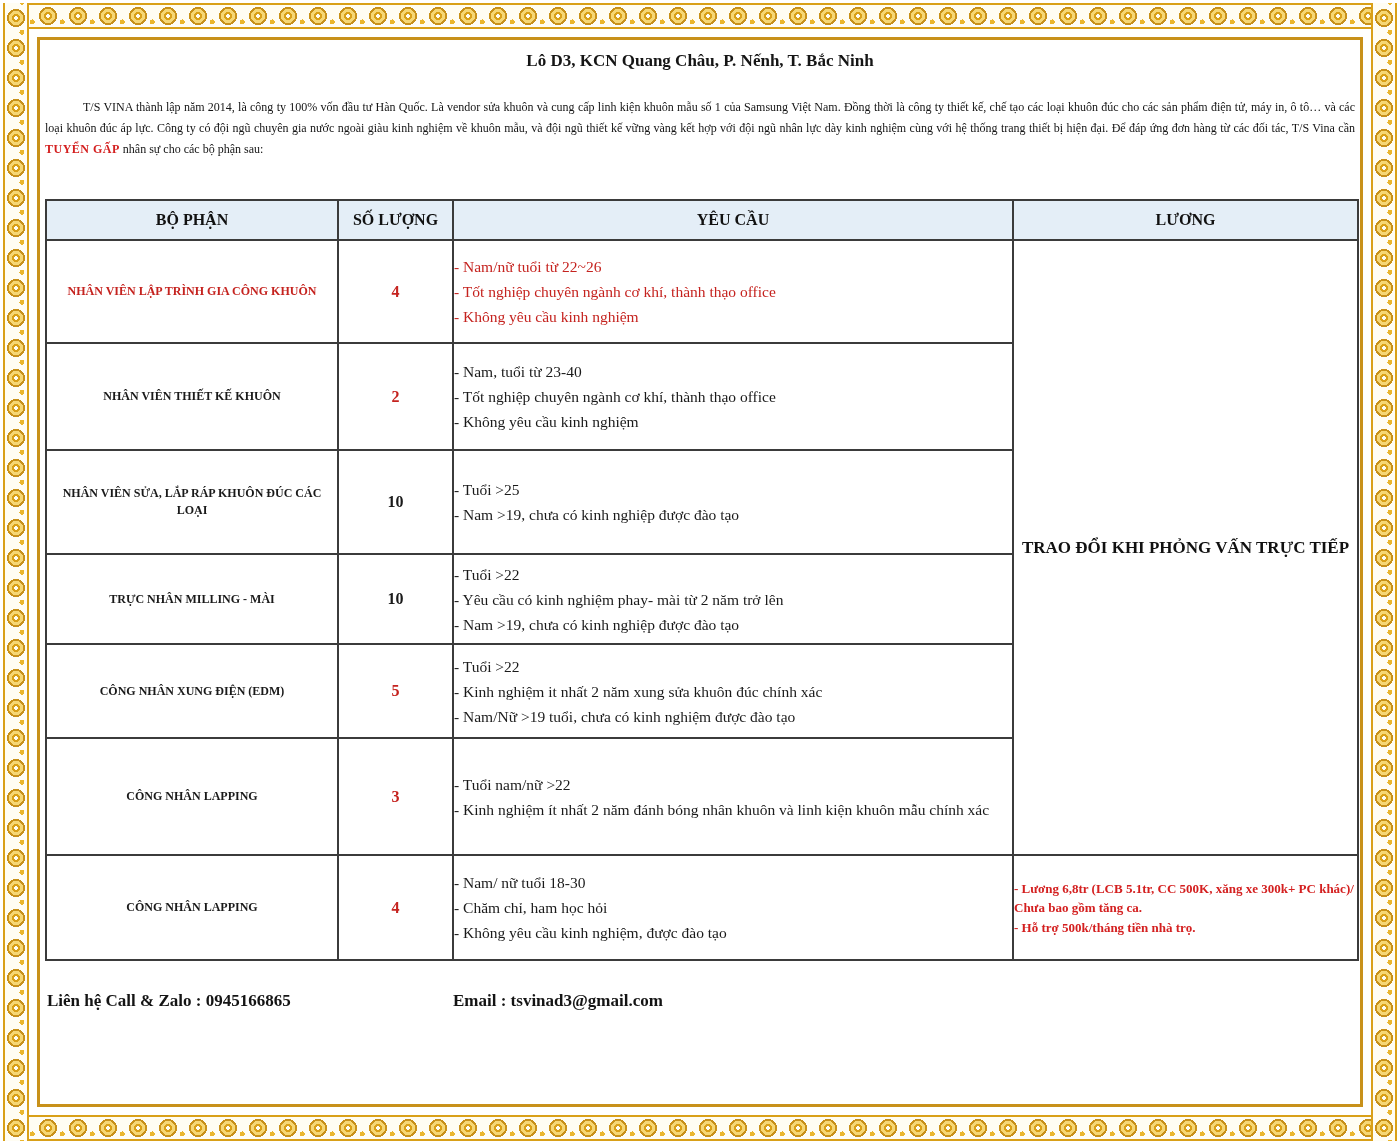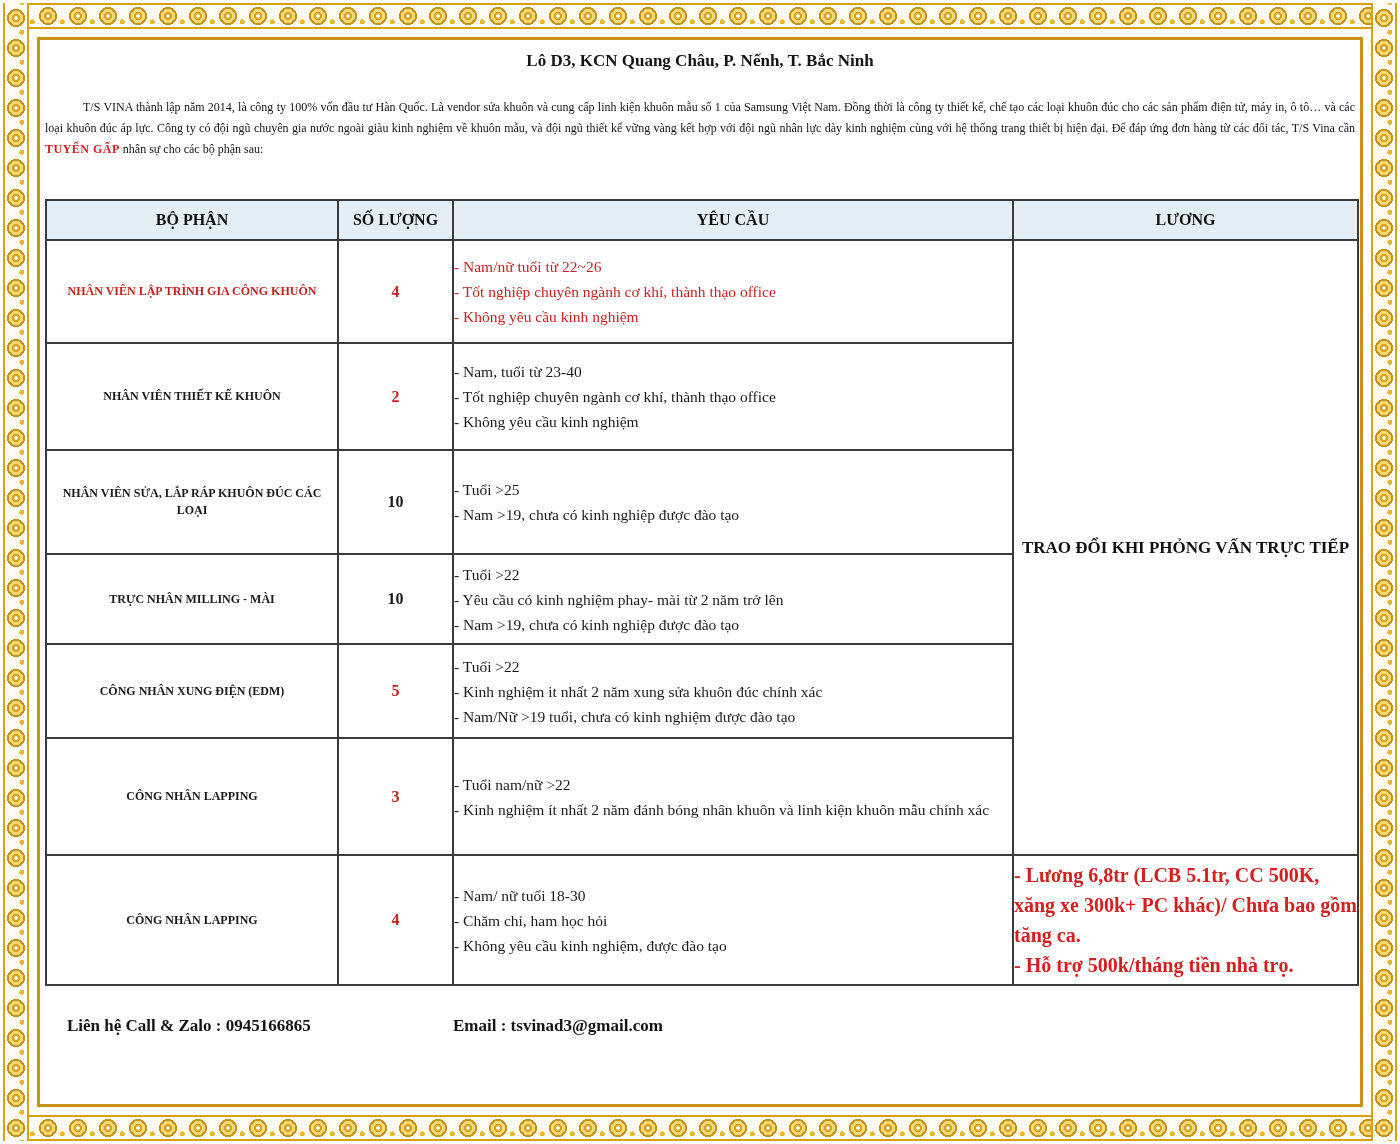--- a/index.html
+++ b/index.html
@@ -73,25 +73,25 @@
   }
   td.dept.red{color:var(--dark-red);}
   td.qty{text-align:center;font-weight:bold;font-size:16px;}
   td.qty.red{color:var(--dark-red);}
   td.reqs{font-size:15.5px;line-height:1.62;padding-left:14px;}
   td.reqs.red .req-line{color:var(--dark-red);}
   td.salary-merged{
     text-align:center;font-weight:bold;font-size:17px;color:#111;
   }
   td.salary-detail{
-    font-weight:bold;font-size:20px;line-height:1.5;color:var(--accent-red);padding-left:10px;padding-right:6px;
+    font-weight:bold;font-size:13px;line-height:1.5;color:var(--accent-red);padding-left:10px;padding-right:6px;
   }
   
   .footer{position:relative;margin-top:30px;height:26px;font-weight:bold;font-size:17px;color:#141414;}
-  .footer .phone{position:absolute;left:2px;top:0;margin-left:20px;}
+  .footer .phone{position:absolute;left:2px;top:0;}
   .footer .email{position:absolute;left:408px;top:0;}
 </style>
 </head>
 <body>
 
 <div class="strip h top"></div>
 <div class="strip h bottom"></div>
 <div class="strip v left"></div>
 <div class="strip v right"></div>
 <div class="frame-inner-line"></div>

